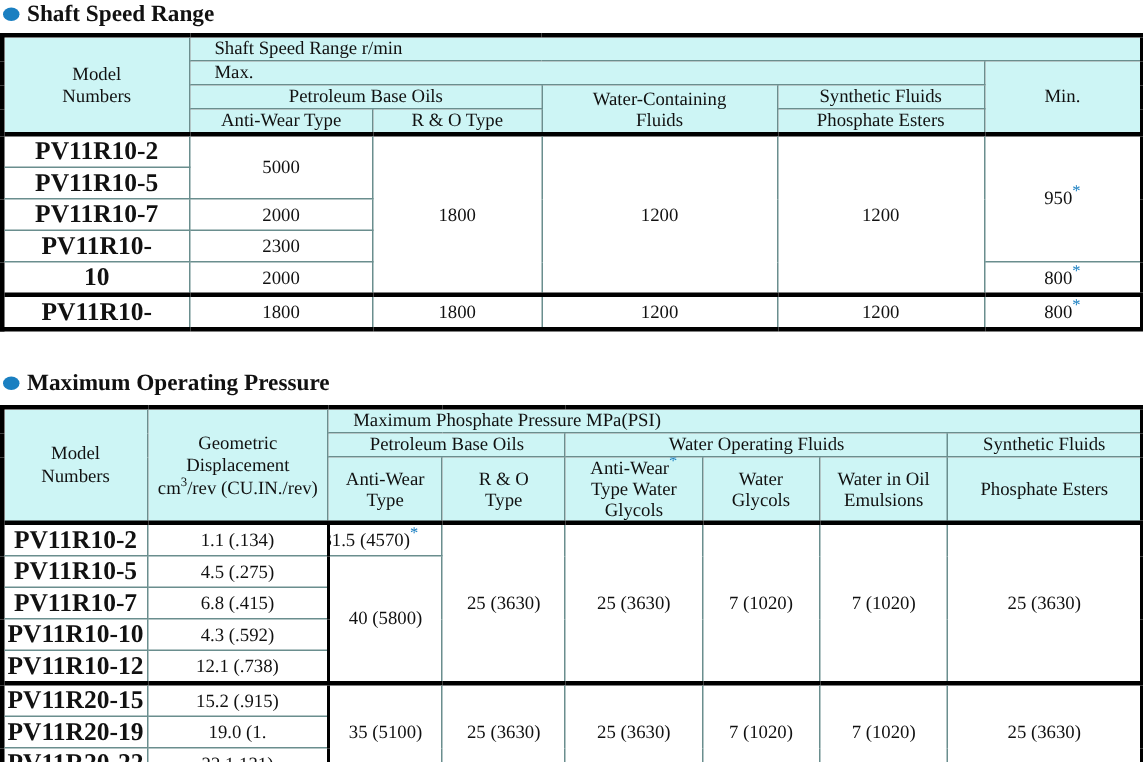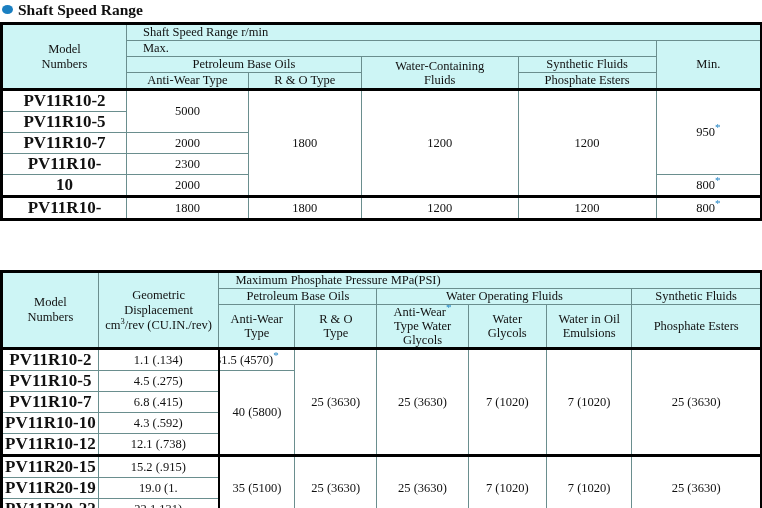--- a/index.html
+++ b/index.html
@@ -166,20 +166,24 @@
         <td class="body-cell top-rule bot-rule">1200</td>
         <td class="body-cell right-rule top-rule bot-rule">
           <span>800</span><span class="ast">*</span>
         </td>
       </tr>
     </tbody>
   </table>
   </div>
 
 
+  <div class="sec-head serif" id="head3">
+    <span class="bullet-oval"></span>
+    <span>Maximum  Operating Pressure</span>
+  </div>
 
   <div id="t2-wrap">
   <table>
     <colgroup>
       <col style="width:95px">
           <col style="width:121px">
           <col style="width:76px">
       <col style="width:83px">
           <col style="width:92px">
           <col style="width:79px">

